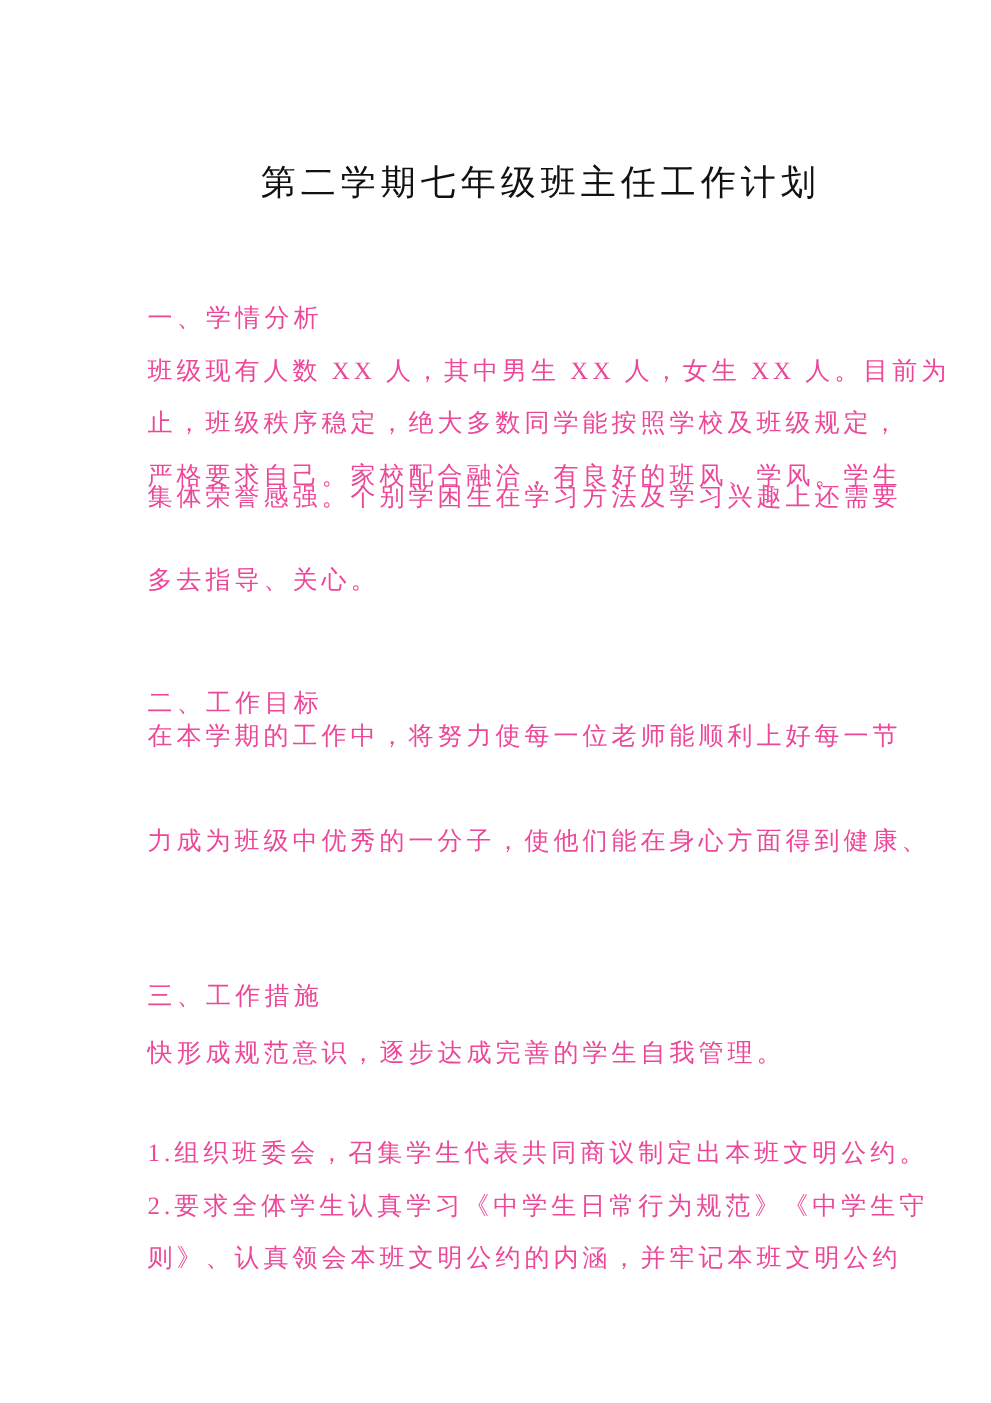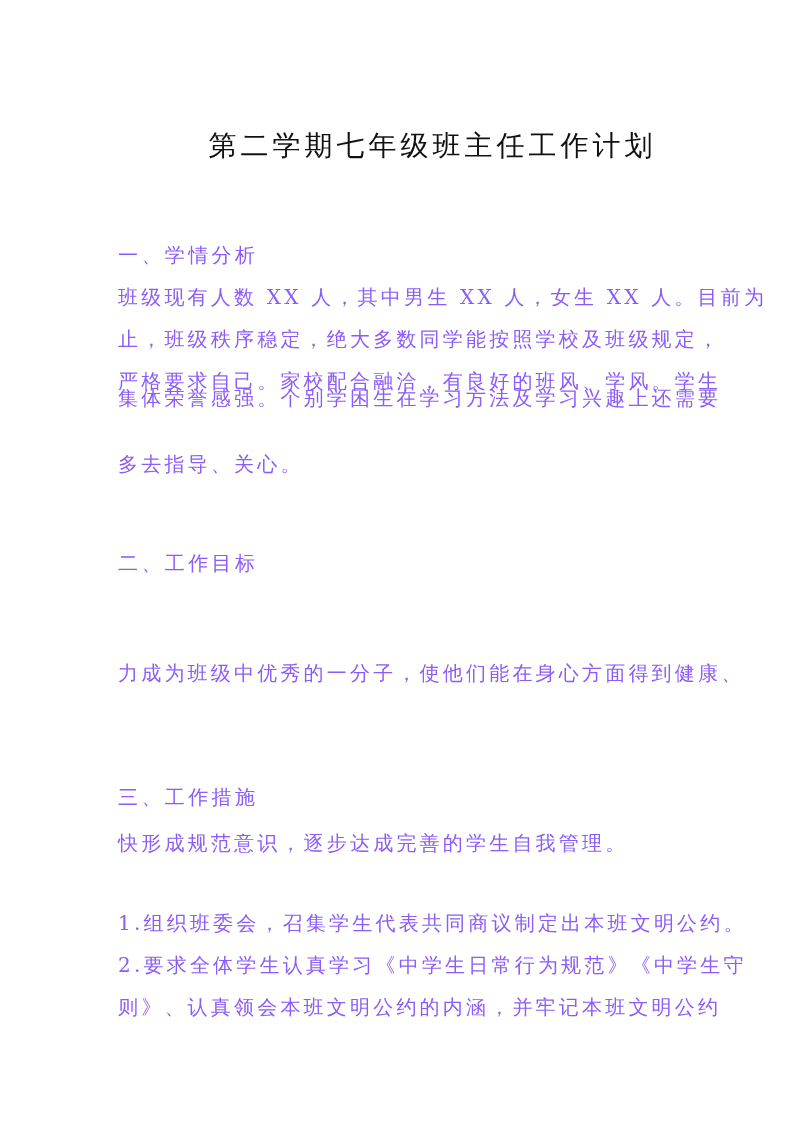--- a/index.html
+++ b/index.html
@@ -34,41 +34,43 @@
       color: #111;
       margin-left: 36px;
     }
     .line {
       position: absolute;
       left: 118px;
       font-size: 20px;
       line-height: 28px;
       letter-spacing: 3.2px;
       white-space: nowrap;
-      color: #8b5cf6;
+      color: #ec4899;
+      font-family: Liberation Serif, serif;
     }
     .heading {
       letter-spacing: 3.4px;
     }
   </style>
 </head>
 <body>
 
 <div class="page">
 
   <div class="title">第二学期七年级班主任工作计划</div>
 
   <div class="line heading" style="top:241px;">一、学情分析</div>
   <div class="line" style="top:283px;">班级现有人数 XX 人，其中男生 XX 人，女生 XX 人。目前为</div>
   <div class="line" style="top:325px;">止，班级秩序稳定，绝大多数同学能按照学校及班级规定，</div>
   <div class="line" style="top:367px;">严格要求自己。家校配合融洽，有良好的班风、学风。学生</div>
   <div class="line" style="top:384px;">集体荣誉感强。个别学困生在学习方法及学习兴趣上还需要</div>
   <div class="line" style="top:450px;">多去指导、关心。</div>
 
   <div class="line heading" style="top:533px;margin-top:16px;">二、工作目标</div>
+  <div class="line" style="top:575px;">在本学期的工作中，将努力使每一位老师能顺利上好每一节</div>
   <div class="line" style="top:659px;">力成为班级中优秀的一分子，使他们能在身心方面得到健康、</div>
 
   <div class="line heading" style="top:783px;">三、工作措施</div>
   <div class="line" style="top:829px;">快形成规范意识，逐步达成完善的学生自我管理。</div>
   <div class="line" style="top:909px;">1.组织班委会，召集学生代表共同商议制定出本班文明公约。</div>
   <div class="line" style="top:951px;">2.要求全体学生认真学习《中学生日常行为规范》《中学生守</div>
   <div class="line" style="top:993px;">则》、认真领会本班文明公约的内涵，并牢记本班文明公约</div>
 
 </div>
 

